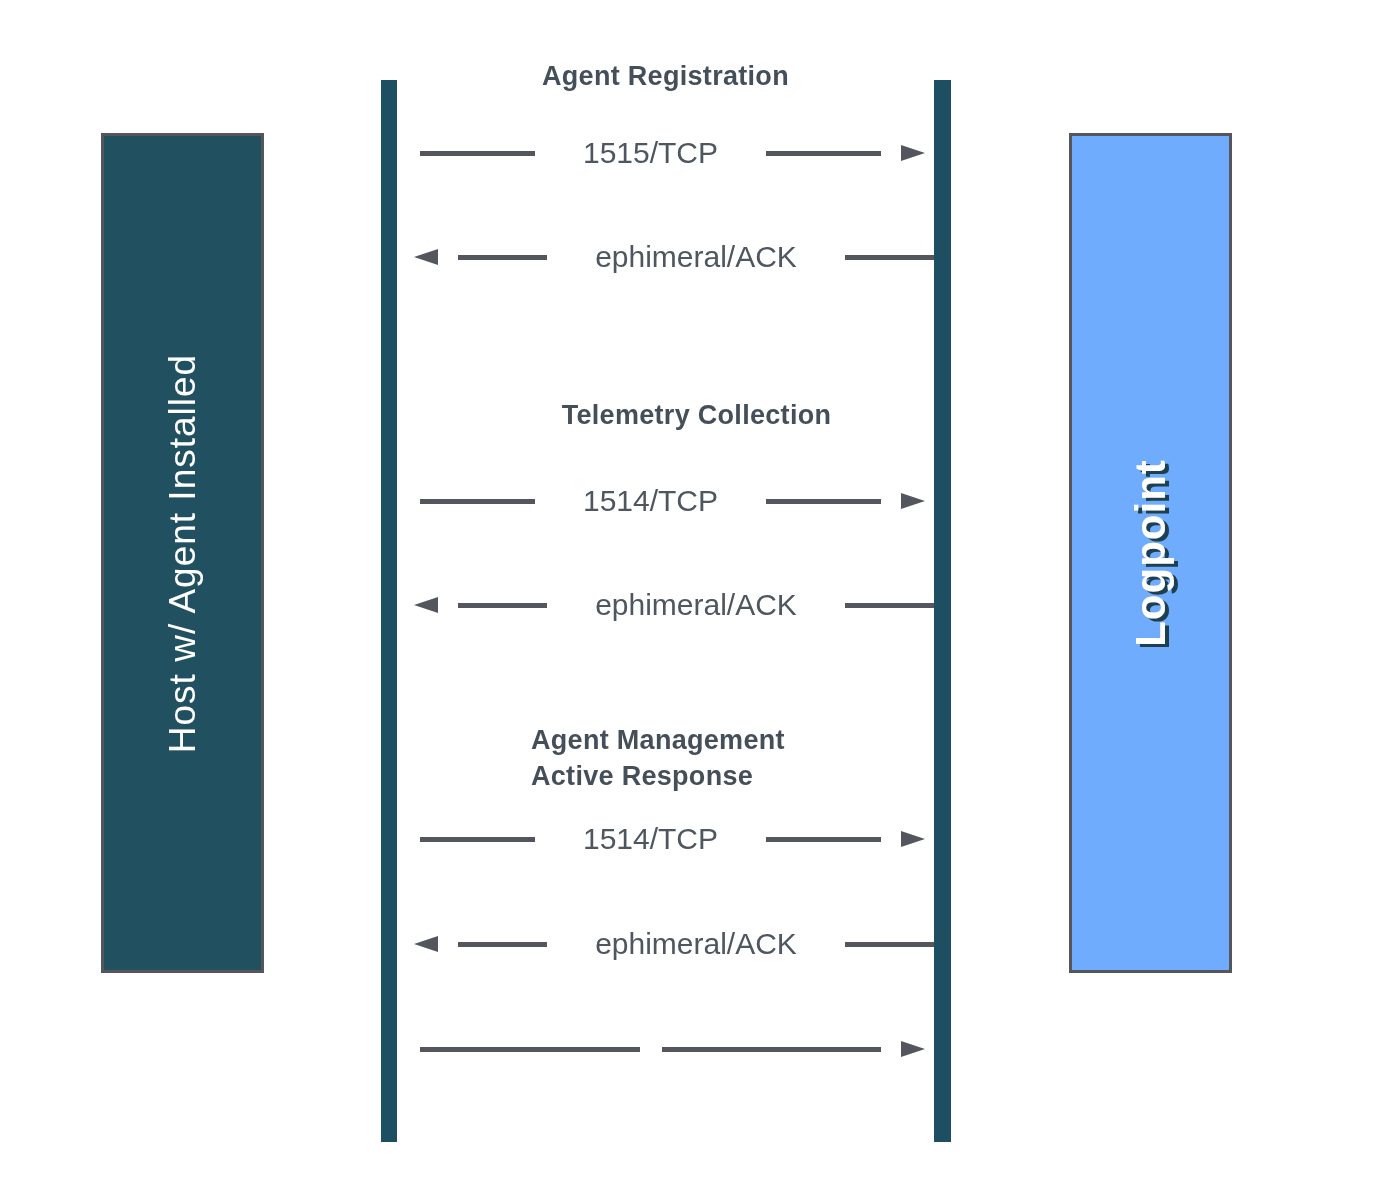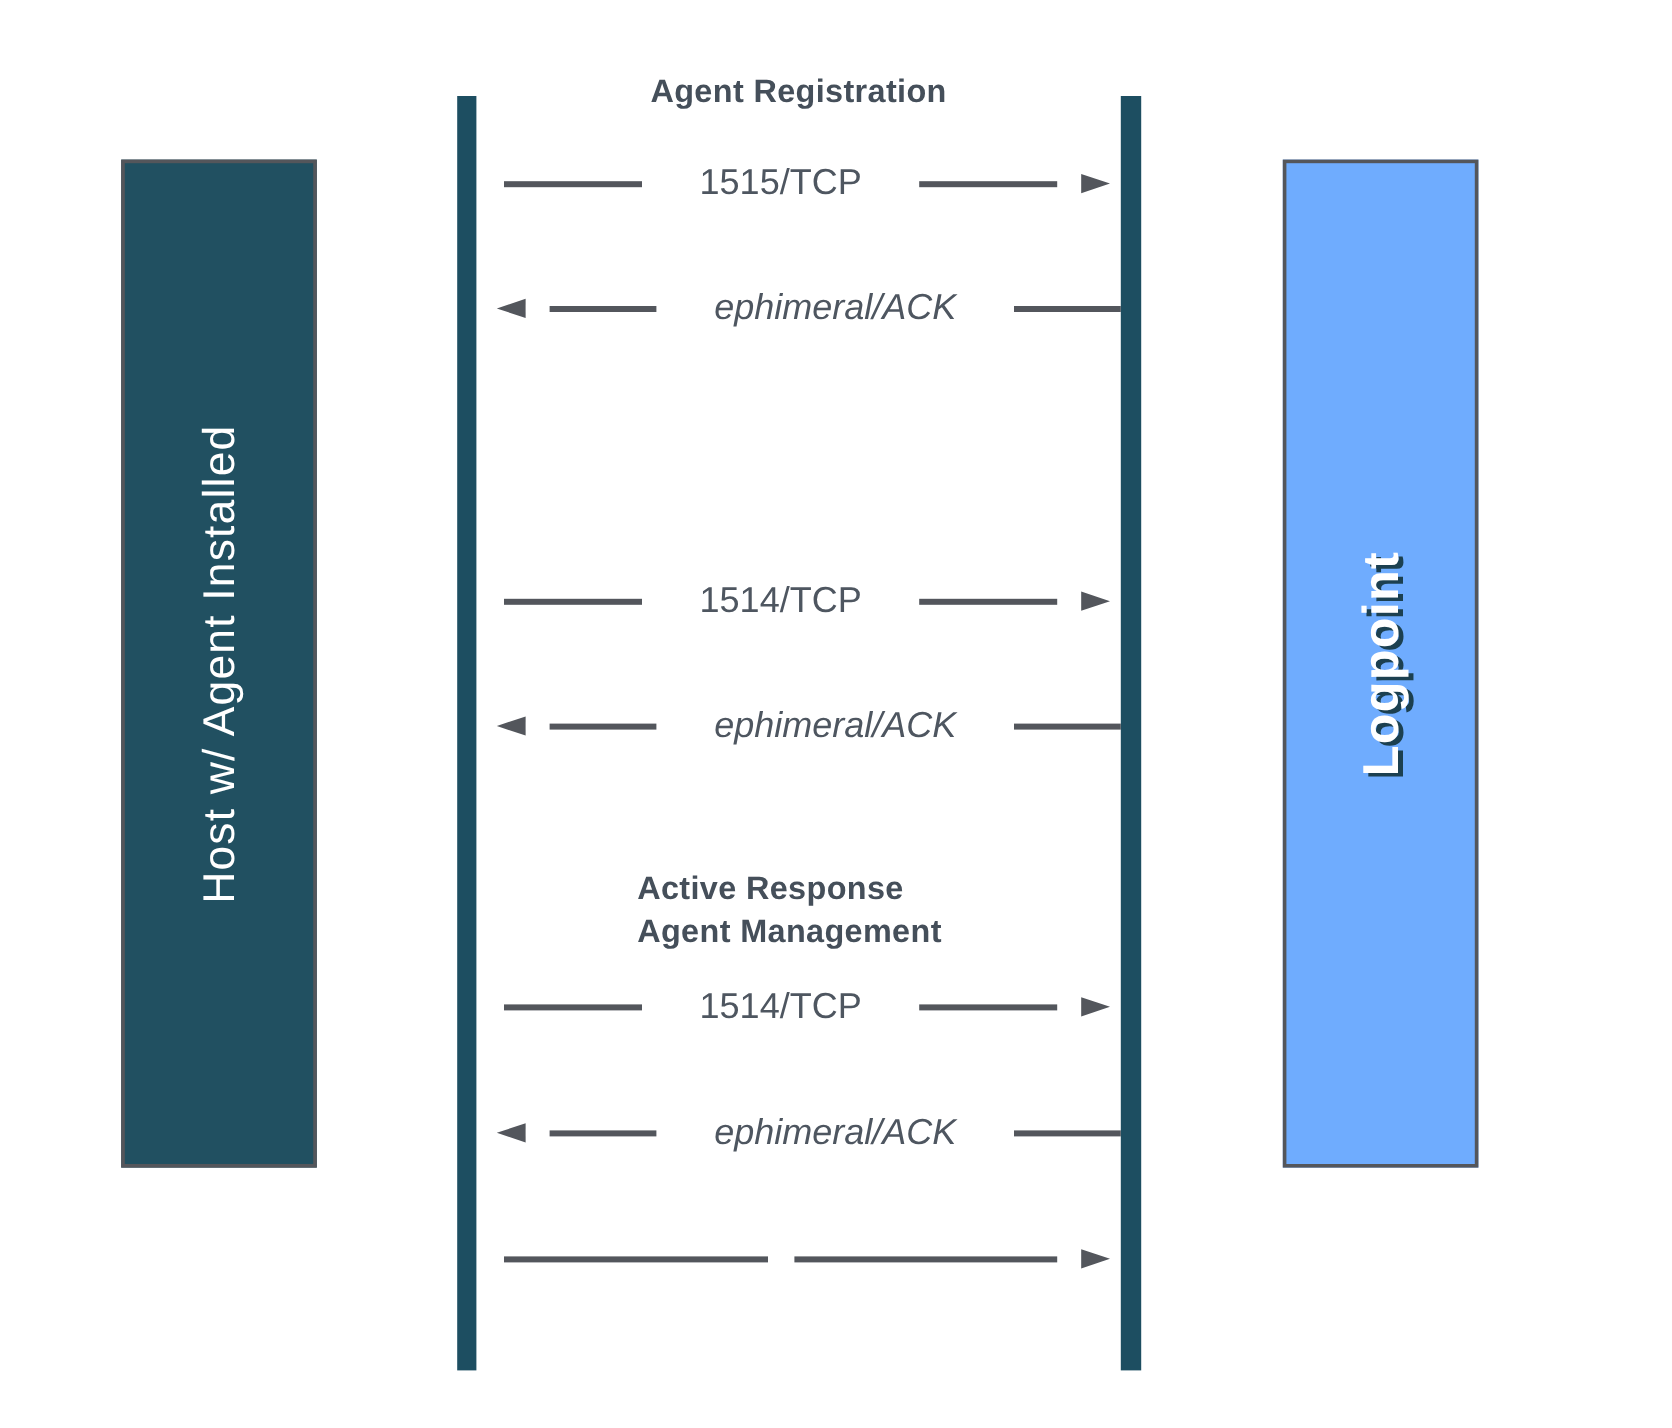--- a/index.html
+++ b/index.html
@@ -83,21 +83,21 @@
   .msg {
     position: absolute;
     left: 0;
     right: 0;
     height: 40px;
     display: flex;
     align-items: center;
     padding: 0 9px 0 23px;
     gap: 22px;
   }
-  .msg.left { padding: 0 0 0 17px; font-style: italic; }
+  .msg.left { padding: 0 0 0 17px; }
 
   .seg {
     flex: 1;
     height: 5px;
     background: var(--arrow, #53565C);
   }
   .mlabel {
     margin: 0 26px;
     font-size: 30px;
     font-weight: 400;
@@ -141,38 +141,39 @@
       <div class="head headR"></div>
     </div>
 
     <div class="msg left" style="top:237px">
       <div class="head headL"></div>
       <div class="seg"></div>
       <span class="mlabel">ephimeral/ACK</span>
       <div class="seg"></div>
     </div>
 
+    <div class="sec-title shift" style="top:397px">Telemetry Collection</div>
 
     <div class="msg right" style="top:481px">
       <div class="seg"></div>
       <span class="mlabel">1514/TCP</span>
       <div class="seg"></div>
       <div class="head headR"></div>
     </div>
 
     <div class="msg left" style="top:585px">
       <div class="head headL"></div>
       <div class="seg"></div>
       <span class="mlabel">ephimeral/ACK</span>
       <div class="seg"></div>
     </div>
 
     <div class="sec-title block-left" style="top:722px">
+      <div>Agent Management</div>
       <div>Active Response</div>
-      <div>Agent Management</div>
     </div>
 
     <div class="msg right" style="top:819px">
       <div class="seg"></div>
       <span class="mlabel">1514/TCP</span>
       <div class="seg"></div>
       <div class="head headR"></div>
     </div>
 
     <div class="msg left" style="top:924px">

